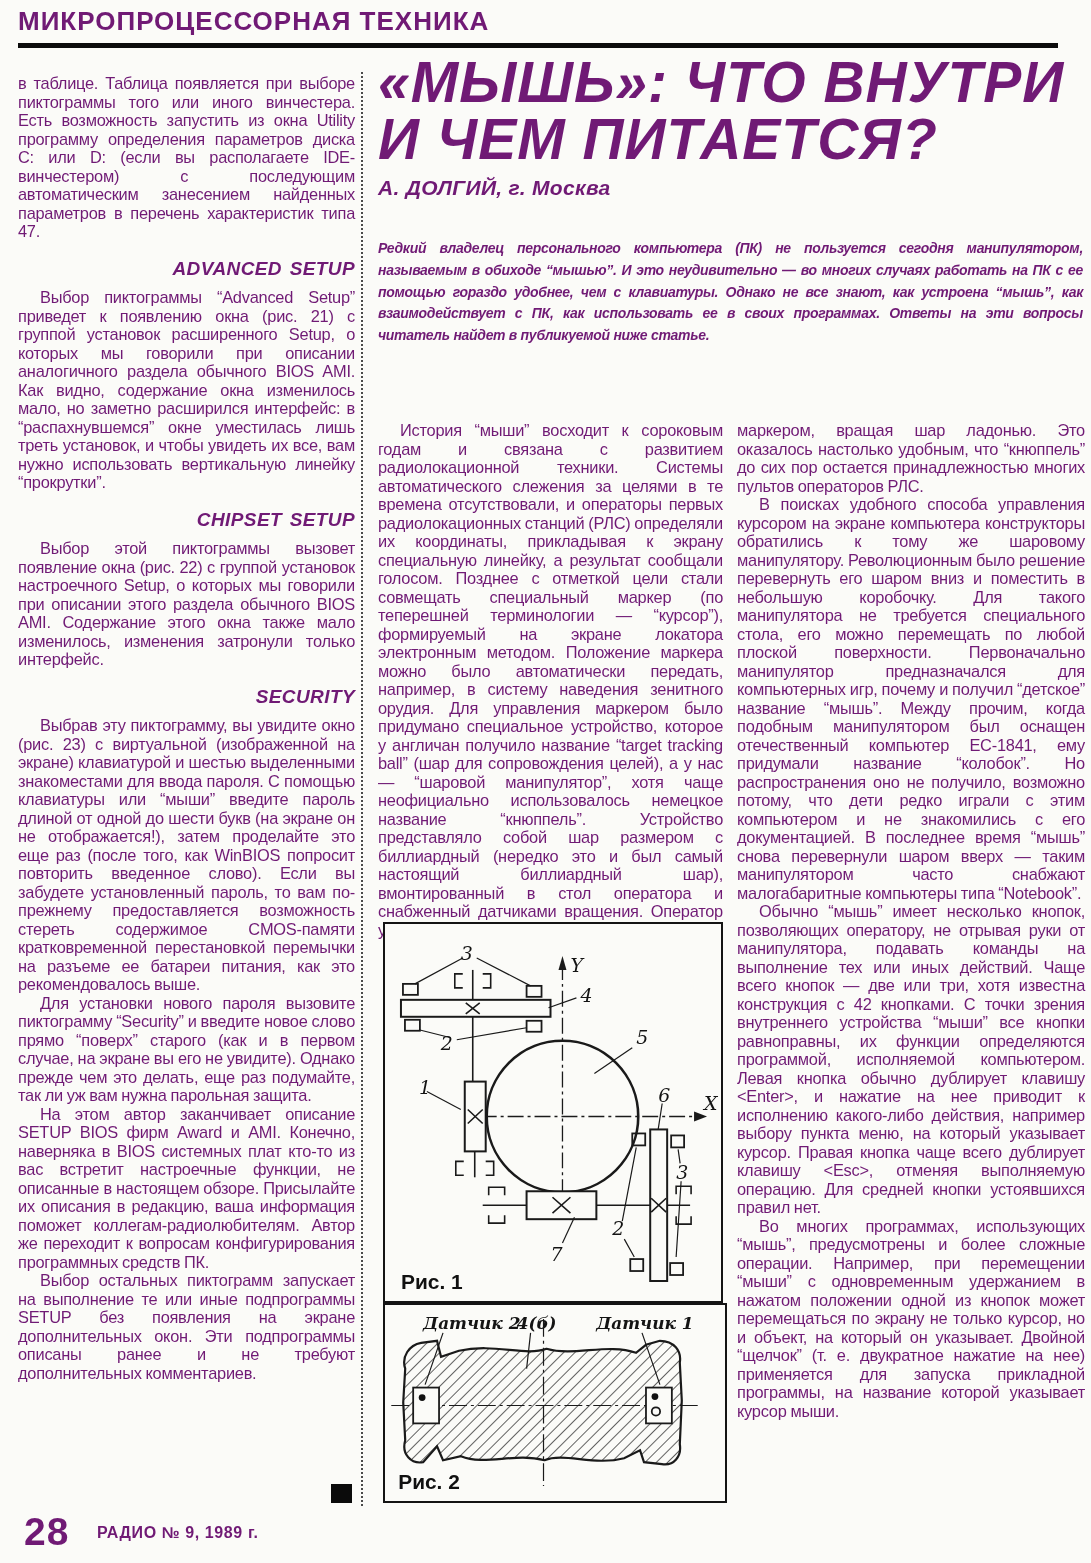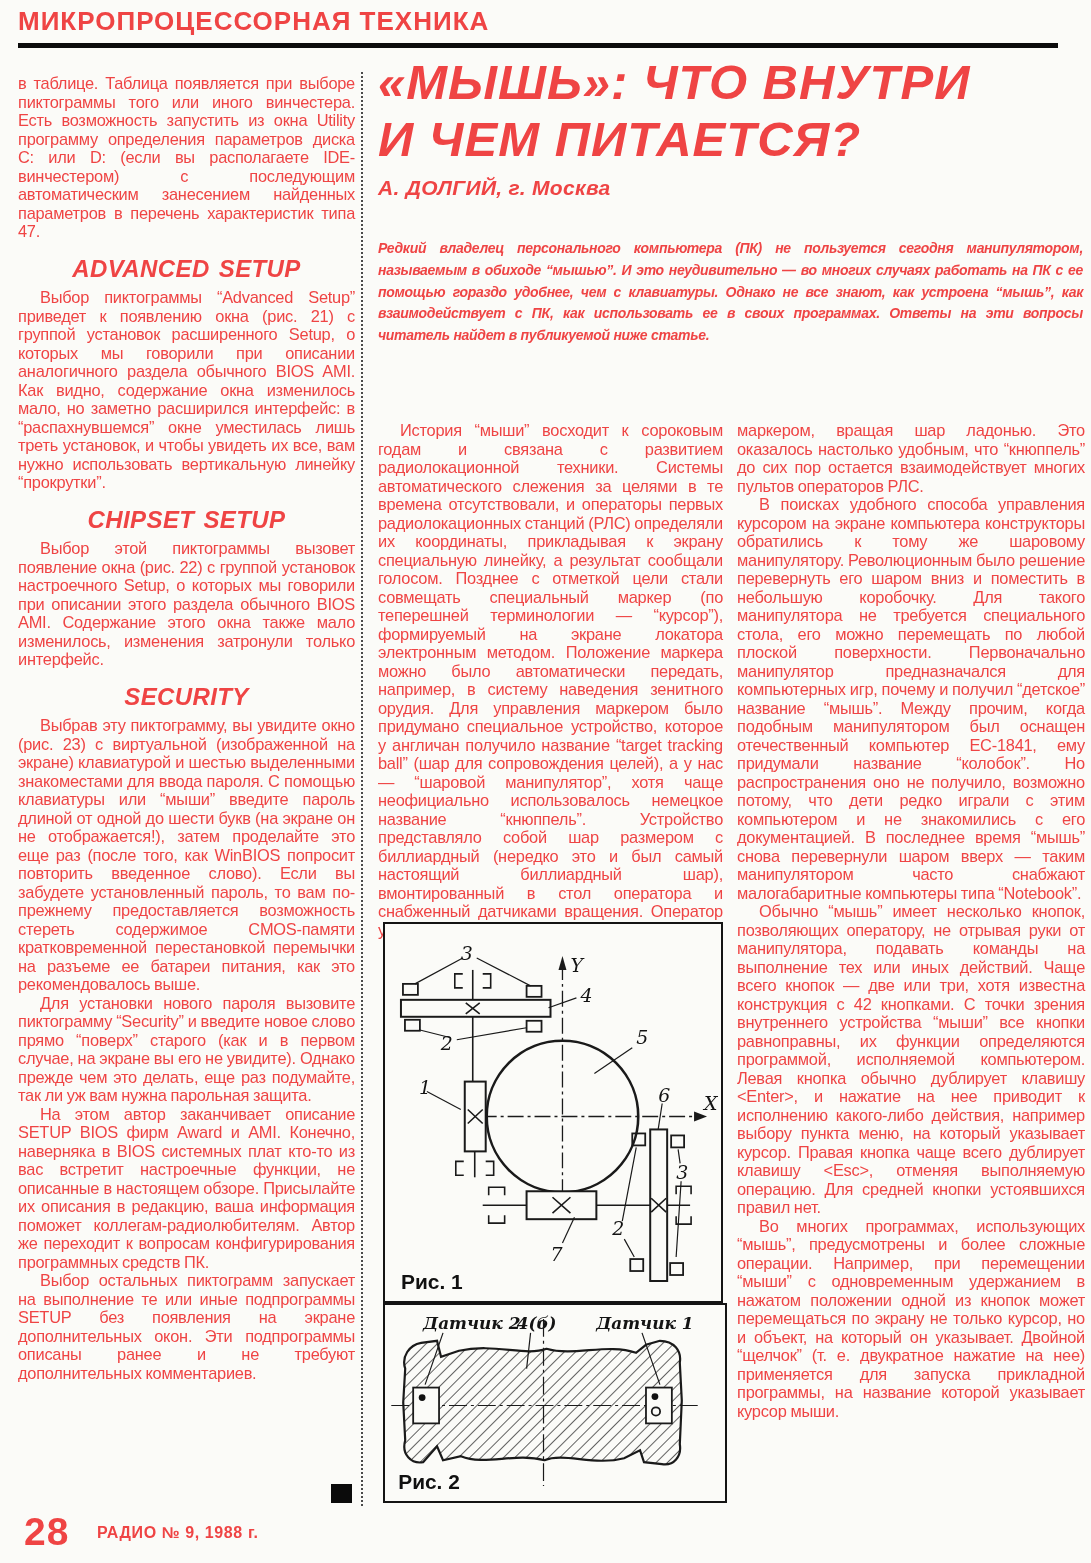--- a/index.html
+++ b/index.html
@@ -1,41 +1,41 @@
 <!DOCTYPE html>
 <html lang="ru"><head>
 <meta charset="utf-8">
 <style>
   html,body{margin:0;padding:0;background:#e8e8e4;}
   .page{
     position:relative; width:1091px; height:1563px;
-    background:#fbfbf8; color:#ef4444; overflow:hidden;
+    background:#fbfbf8; color:#701a75; overflow:hidden;
     font-family:"Liberation Sans", sans-serif;
     -webkit-hyphens:auto; hyphens:auto;
   }
   .rubric{
     position:absolute; left:18px; top:6px;
     font-size:26px; font-weight:bold; letter-spacing:1px; white-space:nowrap;
   }
   .rubric-rule{position:absolute; left:18px; top:43px; width:1040px; height:5px; background:#0c0c0c;}
   .col-divider{position:absolute; left:361px; top:72px; height:1434px; width:0; border-left:2px dotted #4a4a4a;}
 
   .body-text{font-size:16.4px; line-height:18.5px; letter-spacing:-0.25px; word-spacing:-0.5px; text-align:justify;}
   .body-text p{margin:0;}
   .body-text p.indent{text-indent:22px;}
 
   .left-col{position:absolute; left:18px; top:74px; width:337px;}
   .left-col h3{
-    font-size:24px; font-style:italic; font-weight:bold;
-    letter-spacing:0.4px; margin:19px 16px 10px; text-align:center; word-spacing:2px;
+    font-size:19px; font-style:italic; font-weight:bold;
+    letter-spacing:0.4px; margin:19px 0 10px; text-align:right; word-spacing:2px;
   }
 
   .main-title{
     position:absolute; left:378px; top:54px; width:706px;
-    font-size:49px; line-height:57px; font-weight:bold; font-style:italic;
+    font-size:57px; line-height:57px; font-weight:bold; font-style:italic;
     letter-spacing:1px; white-space:nowrap;
   }
   .author{
     position:absolute; left:378px; top:176px;
     font-size:21px; font-weight:bold; font-style:italic; letter-spacing:0.3px;
   }
   .lead{
     position:absolute; left:378px; top:238px; width:705px;
     font-size:14px; line-height:21.8px; font-weight:bold; font-style:italic;
     letter-spacing:-0.3px; text-align:justify;
@@ -87,21 +87,21 @@
 
   <div class="author">А. ДОЛГИЙ, г. Москва</div>
 
   <div class="lead">Редкий владелец персонального компьютера (ПК) не пользуется сегодня манипулятором, называемым в обиходе “мышью”. И это неудивительно — во многих случаях работать на ПК с ее помощью гораздо удобнее, чем с клавиатуры. Однако не все знают, как устроена “мышь”, как взаимодействует с ПК, как использовать ее в своих программах. Ответы на эти вопросы читатель найдет в публикуемой ниже статье.</div>
 
   <div class="col-mid body-text">
     <p class="indent">История “мыши” восходит к сороковым годам и связана с развитием радиолокационной техники. Системы автоматического слежения за целями в те времена отсутствовали, и операторы первых радиолокационных станций (РЛС) определяли их координаты, прикладывая к экрану специальную линейку, а результат сообщали голосом. Позднее с отметкой цели стали совмещать специальный маркер (по теперешней терминологии — “курсор”), формируемый на экране локатора электронным методом. Положение маркера можно было автоматически передать, например, в систему наведения зенитного орудия. Для управления маркером было придумано специальное устройство, которое у англичан получило название “target tracking ball” (шар для сопровождения целей), а у нас — “шаровой манипулятор”, хотя чаще неофициально использовалось немецкое название “кнюппель”. Устройство представляло собой шар размером с биллиардный (нередко это и был самый настоящий биллиардный шар), вмонтированный в стол оператора и снабженный датчиками вращения. Оператор управлял</p>
   </div>
 
   <div class="col-right body-text">
-    <p>маркером, вращая шар ладонью. Это оказалось настолько удобным, что “кнюппель” до сих пор остается взаимодействует многих пультов операторов РЛС.</p>
+    <p>маркером, вращая шар ладонью. Это оказалось настолько удобным, что “кнюппель” до сих пор остается принадлежностью многих пультов операторов РЛС.</p>
     <p class="indent">В поисках удобного способа управления курсором на экране компьютера конструкторы обратились к тому же шаровому манипулятору. Революционным было решение перевернуть его шаром вниз и поместить в небольшую коробочку. Для такого манипулятора не требуется специального стола, его можно перемещать по любой плоской поверхности. Первоначально манипулятор предназначался для компьютерных игр, почему и получил “детское” название “мышь”. Между прочим, когда подобным манипулятором был оснащен отечественный компьютер ЕС-1841, ему придумали название “колобок”. Но распространения оно не получило, возможно потому, что дети редко играли с этим компьютером и не знакомились с его документацией. В последнее время “мышь” снова перевернули шаром вверх — таким манипулятором часто снабжают малогабаритные компьютеры типа “Notebook”.</p>
     <p class="indent">Обычно “мышь” имеет несколько кнопок, позволяющих оператору, не отрывая руки от манипулятора, подавать команды на выполнение тех или иных действий. Чаще всего кнопок — две или три, хотя известна конструкция с 42 кнопками. С точки зрения внутреннего устройства “мыши” все кнопки равноправны, их функции определяются программой, исполняемой компьютером. Левая кнопка обычно дублирует клавишу &lt;Enter&gt;, и нажатие на нее приводит к исполнению какого-либо действия, например выбору пункта меню, на который указывает курсор. Правая кнопка чаще всего дублирует клавишу &lt;Esc&gt;, отменяя выполняемую операцию. Для средней кнопки устоявшихся правил нет.</p>
     <p class="indent">Во многих программах, использующих “мышь”, предусмотрены и более сложные операции. Например, при перемещении “мыши” с одновременным удержанием в нажатом положении одной из кнопок может перемещаться по экрану не только курсор, но и объект, на который он указывает. Двойной “щелчок” (т. е. двукратное нажатие на нее) применяется для запуска прикладной программы, на название которой указывает курсор мыши.</p>
   </div>
 
   <div class="figure fig1">
     <svg width="335" height="376" viewBox="0 0 336 377">
       <g stroke="#1a1a1a" fill="none" stroke-width="1.6">
 
         <circle cx="178" cy="193" r="76" stroke-width="2.6"></circle>
@@ -192,15 +192,15 @@
       <g fill="#141414" font-family="DejaVu Serif, serif" font-style="italic" font-size="17" font-weight="bold">
         <text x="38" y="24">Датчик 2</text>
         <text x="132" y="24">4(б)</text>
         <text x="212" y="24">Датчик 1</text>
       </g>
       <text x="13" y="185" font-family="Liberation Sans, sans-serif" font-weight="bold" font-size="21" fill="#111">Рис. 2</text>
     </svg>
   </div>
 
   <div class="footer-num">28</div>
-  <div class="footer-text">РАДИО № 9, 1988 г.</div>
+  <div class="footer-text">РАДИО № 9, 1989 г.</div>
 
 </div>
 
 </body></html>

